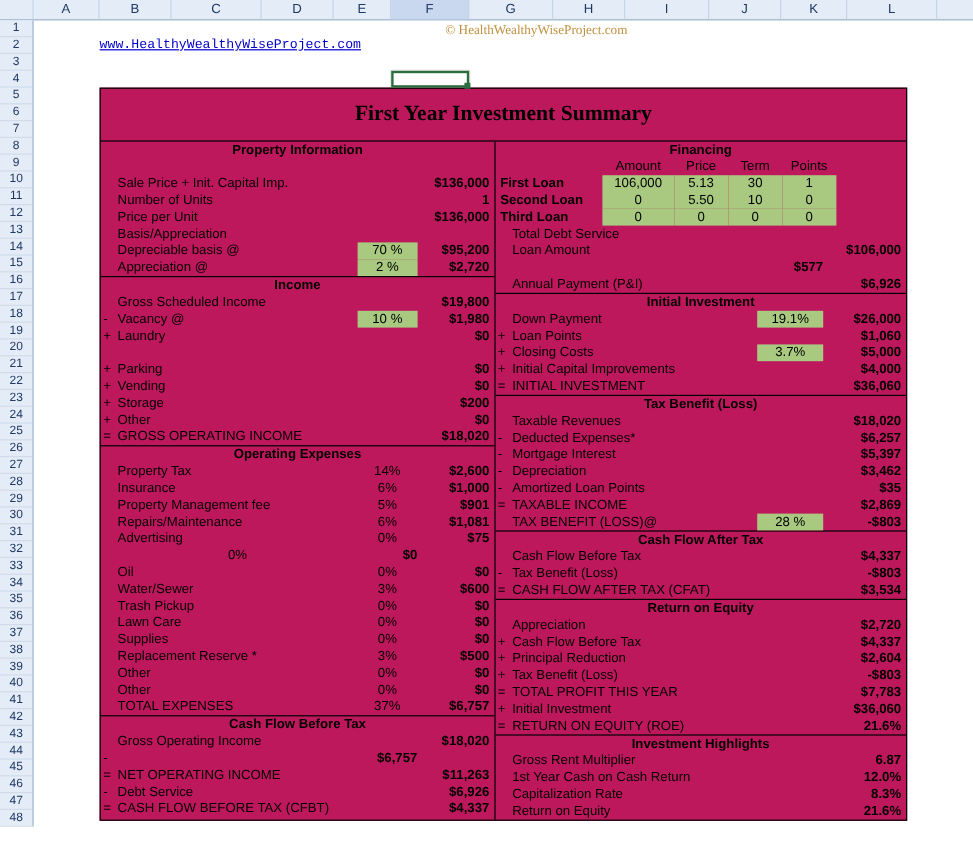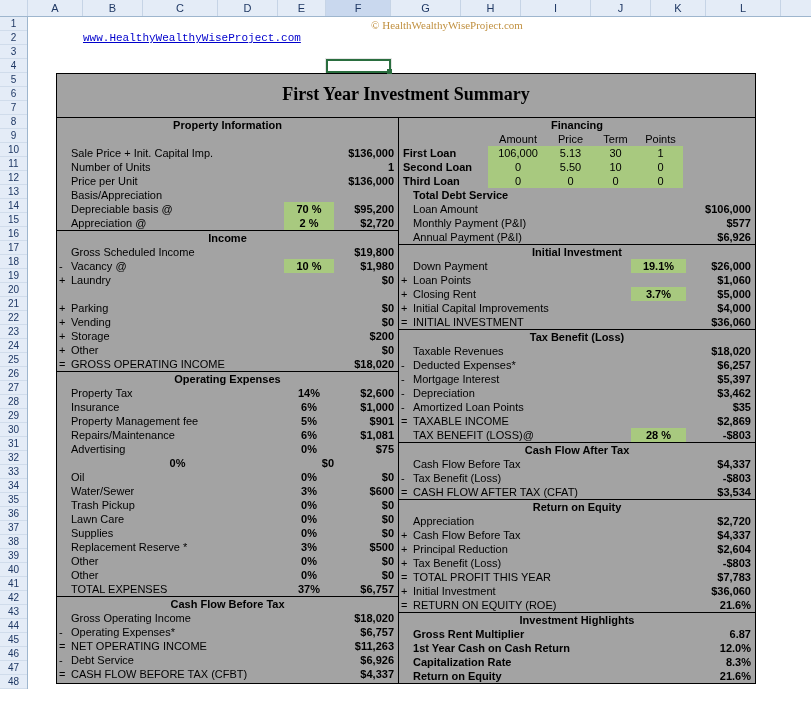--- a/index.html
+++ b/index.html
@@ -48,23 +48,23 @@
     left: 298px; top: 42px;
     width: 65px; height: 14px;
     border: 2px solid #2a6e3f;
     box-shadow: 0 0 0 1px rgba(0,0,0,.1);
   }
   .active-cell::after {
     content:''; position:absolute; right:-3px; bottom:-3px;
     width:5px; height:5px; background:#2a6e3f;
   }
   .report {
-    margin: 14px 55px 0 28px;
+    margin: 14px 55px 0 55px;
     border: 1.5px solid #000;
-    background: #a3a3a3;
+    background: #be185d;
   }
   .title {
     text-align: center;
     font-weight: bold;
     font-size: 18px;
     padding: 10px 0 12px;
     font-family: Verdana;
     border-bottom: 1.5px solid #000;
   }
   .two-col { display: grid; grid-template-columns: 49% 51%; }
@@ -92,21 +92,21 @@
     display: grid;
     grid-template-columns: 12px 1fr 55px 65px;
     padding: 0 4px 0 2px;
     line-height: 14px;
     height: 14px;
   }
   .rrow .pfx { }
   .rrow .lbl { white-space: nowrap; }
   .rrow .mid { text-align: center; }
   .rrow .val { text-align: right; font-weight: bold; }
-  .bold { font-weight: bold; }
+  .bold { font-weight: normal; }
   .fin-head {
     display: grid;
     grid-template-columns: 85px 60px 45px 45px 45px;
     text-align: center;
     padding: 0 4px;
     line-height:14px; height:14px;
   }
   .fin-row {
     display: grid;
     grid-template-columns: 85px 60px 45px 45px 45px;
@@ -386,21 +386,20 @@
             <div class="hr"></div>
             <div class="section-head">Cash Flow Before Tax</div>
             <div class="row">
                 <span class="pfx"></span>
                 <span class="lbl">Gross Operating Income</span>
                 <span class="pct"></span>
                 <span class="val">$18,020</span>
               </div>
             <div class="row">
                 <span class="pfx">-</span>
-                <span class="lbl">Operating Expenses*</span>
                 <span class="pct"></span>
                 <span class="val">$6,757</span>
               </div>
             <div class="row">
                 <span class="pfx">=</span>
                 <span class="lbl">NET OPERATING INCOME</span>
                 <span class="pct"></span>
                 <span class="val">$11,263</span>
               </div>
             <div class="row">
@@ -454,21 +453,20 @@
                 <span class="val"></span>
               </div>
             <div class="rrow">
                 <span class="pfx"></span>
                 <span class="lbl">Loan Amount</span>
                 <span class="mid"></span>
                 <span class="val">$106,000</span>
               </div>
             <div class="rrow">
                 <span class="pfx"></span>
-                <span class="lbl">Monthly Payment (P&amp;I)</span>
                 <span class="mid"></span>
                 <span class="val">$577</span>
               </div>
             <div class="rrow">
                 <span class="pfx"></span>
                 <span class="lbl">Annual Payment (P&amp;I)</span>
                 <span class="mid"></span>
                 <span class="val">$6,926</span>
               </div>
 
@@ -481,21 +479,21 @@
                 <span class="val">$26,000</span>
               </div>
             <div class="rrow">
                 <span class="pfx">+</span>
                 <span class="lbl">Loan Points</span>
                 <span class="mid"></span>
                 <span class="val">$1,060</span>
               </div>
             <div class="rrow">
                 <span class="pfx">+</span>
-                <span class="lbl">Closing Rent</span>
+                <span class="lbl">Closing Costs</span>
                 <span class="mid input bold">3.7%</span>
                 <span class="val">$5,000</span>
               </div>
             <div class="rrow">
                 <span class="pfx">+</span>
                 <span class="lbl">Initial Capital Improvements</span>
                 <span class="mid"></span>
                 <span class="val">$4,000</span>
               </div>
             <div class="rrow">

